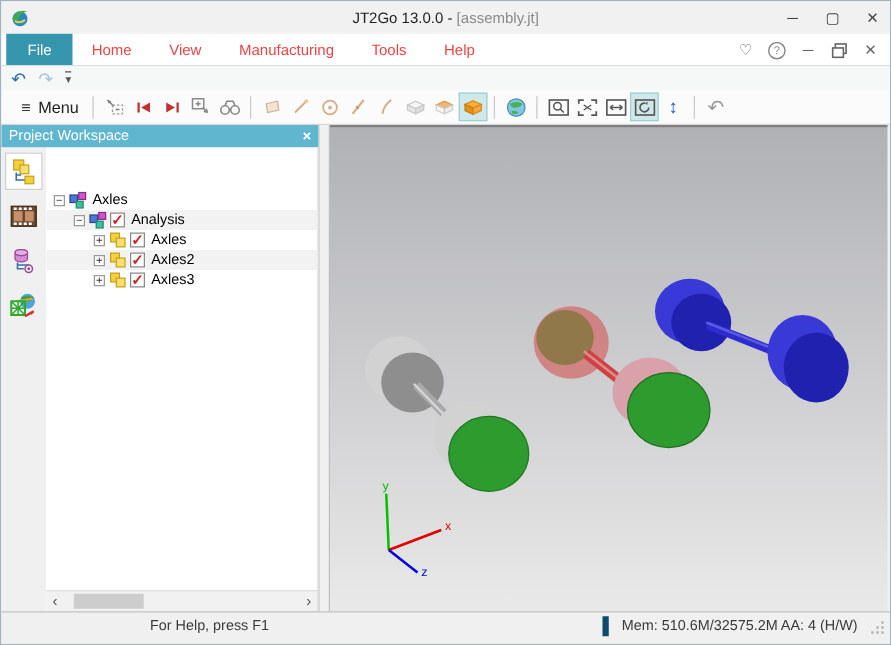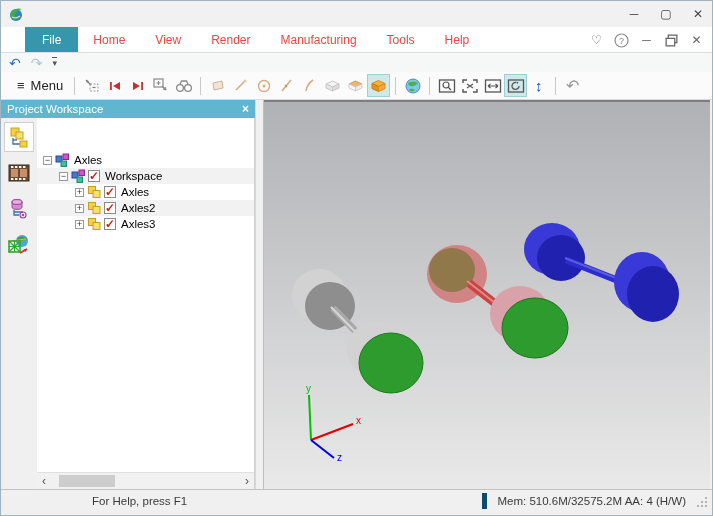--- a/index.html
+++ b/index.html
@@ -10,21 +10,21 @@
   .titlebar{position:absolute;left:0;top:0;width:100%;height:26px;background:#f1f1f1;display:flex;align-items:center;}
   .app-icon{width:18px;height:18px;margin-left:6px;}
   .title-text{position:absolute;left:0;right:0;text-align:center;font-size:12px;color:#222;pointer-events:none;}
   .title-doc{color:#8a8a8a;}
   .win-controls{position:absolute;right:6px;top:0;height:26px;display:flex;align-items:center;gap:16px;color:#444;font-size:12px;}
   .win-btn{width:16px;text-align:center;cursor:default;}
 
   
   .tabrow{position:absolute;left:0;top:26px;width:100%;height:26px;background:#ffffff;border-bottom:1px solid #d5dfe4;display:flex;align-items:stretch;}
   .tab{padding:0 15px;display:flex;align-items:center;font-size:12px;color:#ef4444;cursor:default;}
-  .tab.active{background:var(--accent-teal);color:#fff;margin-left:24px;padding:0 17px;}
+  .tab.active{background:var(--accent-teal);color:#fff;margin-left:4px;padding:0 17px;}
   .tab-right-icons{position:absolute;right:8px;top:0;height:26px;display:flex;align-items:center;gap:10px;color:#666;}
   .tri{width:15px;height:15px;display:flex;align-items:center;justify-content:center;font-size:12px;}
 
   
   .quickbar{position:absolute;left:0;top:52px;width:100%;height:19px;background:#f6f7f7;display:flex;align-items:center;padding-left:8px;gap:10px;}
   .qb-undo{color:#2a6fb0;font-size:14px;line-height:1;}
   .qb-redo{color:#a7c5da;font-size:14px;line-height:1;}
   .qb-custom{color:#555;font-size:9px;border-top:1px solid #555;line-height:1;padding-top:1px;}
 
   
@@ -60,48 +60,50 @@
   .hs-thumb{position:absolute;left:8px;top:2px;width:56px;height:12px;background:#cdcdcd;}
 
   .splitter{position:absolute;left:254px;top:0;width:9px;height:100%;background:#f0f0f0;border-left:1px solid #d8d8d8;border-right:1px solid #bfbfbf;}
 
   .viewport{position:absolute;left:263px;top:0;right:2px;height:100%;border-top:2px solid #7e7e82;background:linear-gradient(to bottom,var(--viewport-top) 0%,var(--viewport-bottom) 100%);}
   .viewport svg{display:block;}
 
   
   .statusbar{position:absolute;left:0;top:488px;width:100%;height:28px;background:#f0f0f0;border-top:1px solid #c2c2c2;display:flex;align-items:flex-start;font-size:11.5px;color:#3a3a3a;}
   .sb-inner{display:flex;align-items:center;width:100%;height:22px;}
-  .sb-help{margin-left:91px;}
+  .sb-help{margin-left:119px;}
   .sb-mem{margin-left:auto;border-left:5px solid #0c4a6e;padding-left:10px;height:16px;display:flex;align-items:center;}
   .sb-grip{width:26px;height:20px;display:flex;align-items:flex-end;justify-content:flex-end;padding:0 4px 3px 0;}
 </style>
 </head>
 <body>
 
 <div class="window">
 
   <div class="titlebar">
     <svg class="app-icon" viewBox="0 0 18 18">
       <circle cx="9" cy="10" r="6" fill="#2e86c1"></circle>
       <path d="M3 10 Q6 2 15 4 Q10 5 8 9 Q6 13 14 12 Q8 16 4 12 Z" fill="#3fae49"></path>
       <path d="M5 12 Q9 14 13 11" stroke="#f5d76e" stroke-width="1.3" fill="none"></path>
     </svg>
+    <div class="title-text">
+      <span>JT2Go 13.0.0 -</span> <span class="title-doc">[assembly.jt]</span>
+    </div>
     <div class="win-controls">
       <span class="win-btn">─</span>
       <span class="win-btn">▢</span>
       <span class="win-btn">✕</span>
     </div>
   </div>
 
   <div class="tabrow">
     <div id="tabs-container" style="display:flex;align-items:stretch;">
         <div class="tab active">File</div>
         <div class="tab">Home</div>
         <div class="tab">View</div>
-        <div class="tab">Render</div>
         <div class="tab">Manufacturing</div>
         <div class="tab">Tools</div>
         <div class="tab">Help</div>
       </div>
     <div class="tab-right-icons">
       <span class="tri">♡</span>
       <svg class="tri" viewBox="0 0 15 15">
         <circle cx="7.5" cy="7.5" r="6.5" fill="none" stroke="#8a8a8a" stroke-width="1.2"></circle>
         <text x="7.5" y="10.6" text-anchor="middle" font-size="9" fill="#8a8a8a" font-family="Liberation Sans,sans-serif">?</text>
       </svg>
@@ -330,21 +332,21 @@
           <div class="tree-row hl" style="padding-left: 22px;">
             <span class="expander">−</span>
             <svg class="node-icon" width="15" height="14" viewBox="0 0 15 14">
               <rect x="1" y="3" width="6" height="6" fill="#4a78d0" stroke="#27479a"></rect>
               <rect x="8" y="1" width="5.5" height="5.5" fill="#d055cc" stroke="#8a2a88"></rect>
               <rect x="6" y="8" width="5.5" height="5.5" fill="#3fbf9f" stroke="#1f8a6f"></rect>
             </svg>
             <span class="checkbox">
               <span>✓</span>
             </span>
-            <span class="tree-label">Workspace</span>
+            <span class="tree-label">Analysis</span>
           </div>
           <div class="tree-row" style="padding-left: 38px;">
             <span class="expander">+</span>
             <svg class="node-icon" width="15" height="14" viewBox="0 0 15 14">
               <rect x="1.5" y="1.5" width="7" height="7" fill="#f5d13b" stroke="#c8a020"></rect>
               <rect x="6" y="5.5" width="7" height="7" fill="#f9e06a" stroke="#c8a020"></rect>
             </svg>
             <span class="checkbox">
               <span>✓</span>
             </span>

